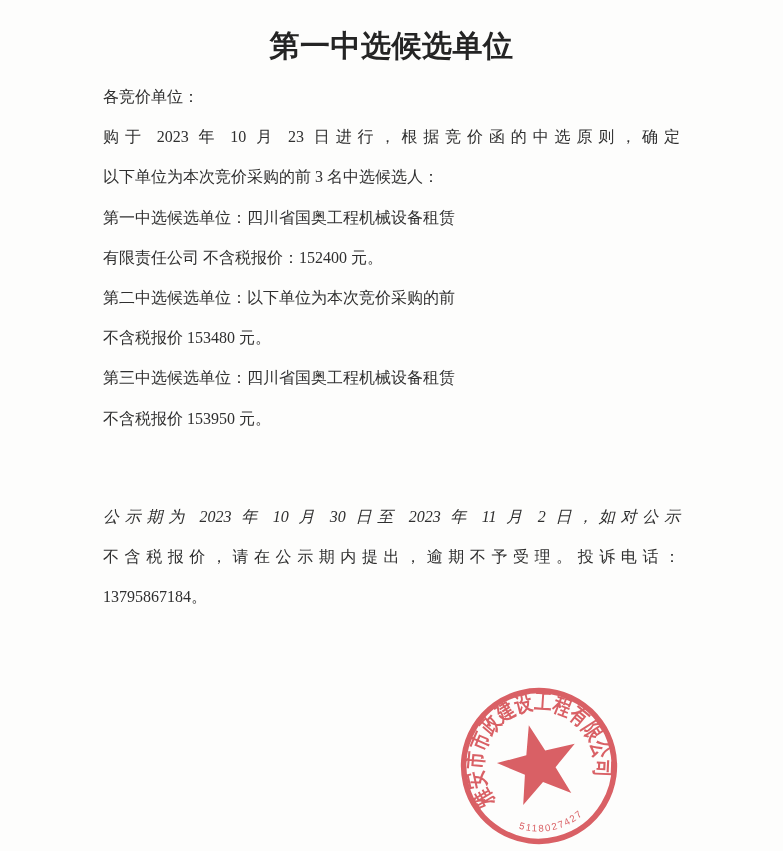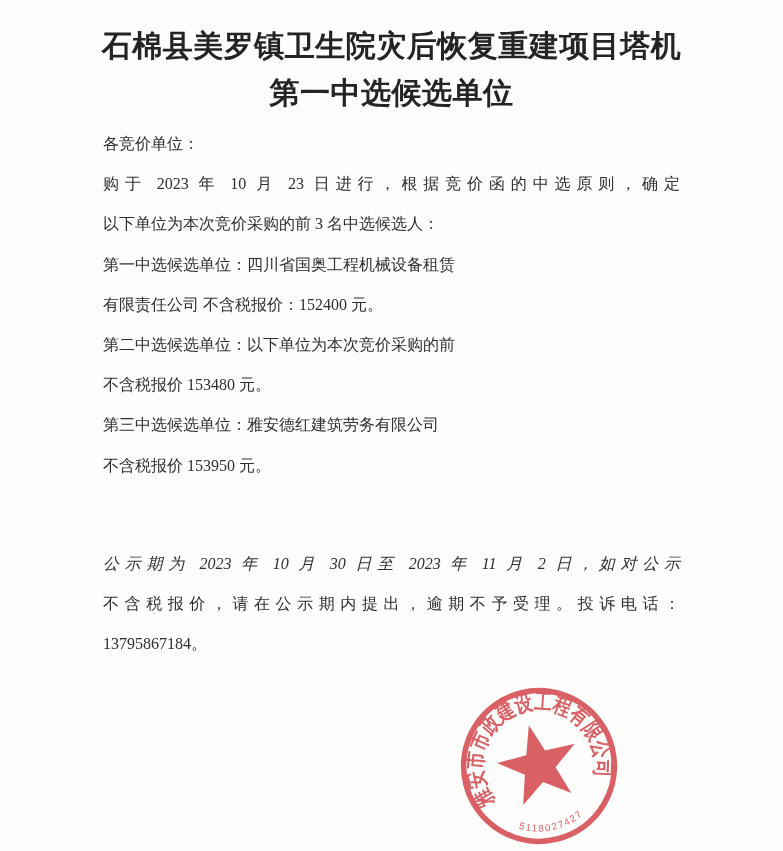--- a/index.html
+++ b/index.html
@@ -58,35 +58,34 @@
     font-size: 12px;
     letter-spacing: 2px;
   }
 </style>
 </head>
 <body>
 
 <div class="page">
 
   <div class="doc-title">
-    <div>石棉县美罗镇卫生院灾后恢复重建项目塔机</div>
     <div>第一中选候选单位</div>
   </div>
 
   <div class="content">
     <div class="line">各竞价单位：</div>
 
     <div class="line fill">购于 2023 年 10 月 23 日进行，根据竞价函的中选原则，确定</div>
     <div class="line">以下单位为本次竞价采购的前 3 名中选候选人：</div>
 
     <div class="line">第一中选候选单位：四川省国奥工程机械设备租赁</div>
     <div class="line">有限责任公司 不含税报价：152400 元。</div>
     <div class="line">第二中选候选单位：以下单位为本次竞价采购的前</div>
     <div class="line">不含税报价 153480 元。</div>
-    <div class="line">第三中选候选单位：雅安德红建筑劳务有限公司</div>
+    <div class="line">第三中选候选单位：四川省国奥工程机械设备租赁</div>
     <div class="line">不含税报价 153950 元。</div>
 
     <div class="line fill gap-before">公示期为 2023 年 10 月 30 日至 2023 年 11 月 2 日，如对公示</div>
     <div class="line fill">不含税报价，请在公示期内提出，逾期不予受理。投诉电话：</div>
     <div class="line">13795867184。</div>
   </div>
 
   <div class="seal">
     <svg viewBox="0 0 200 200" xmlns="http://www.w3.org/2000/svg">
       <defs>

